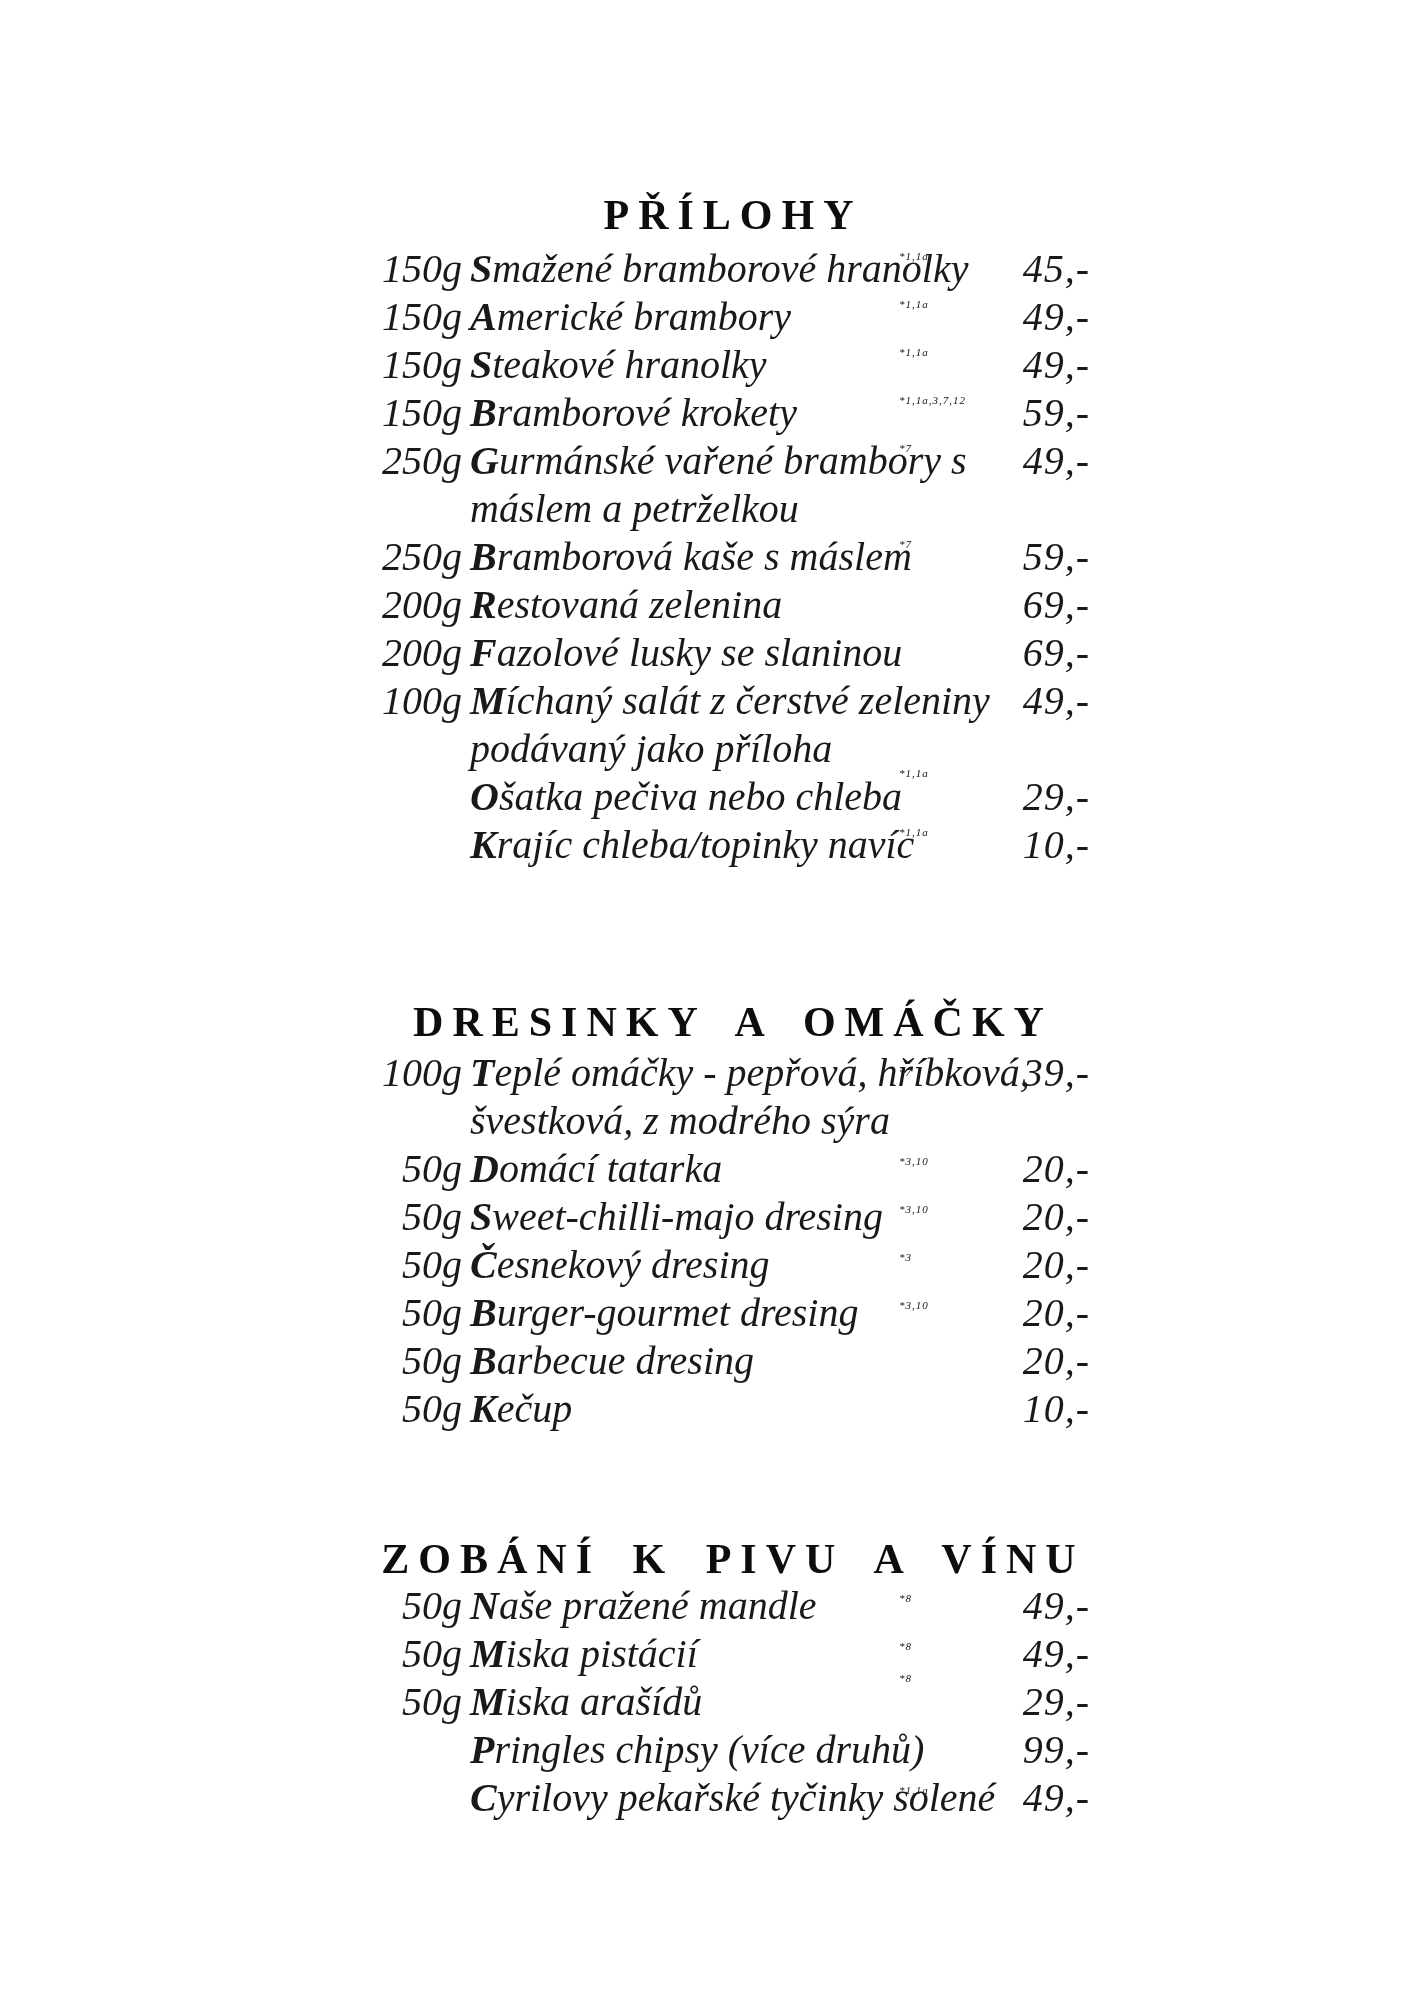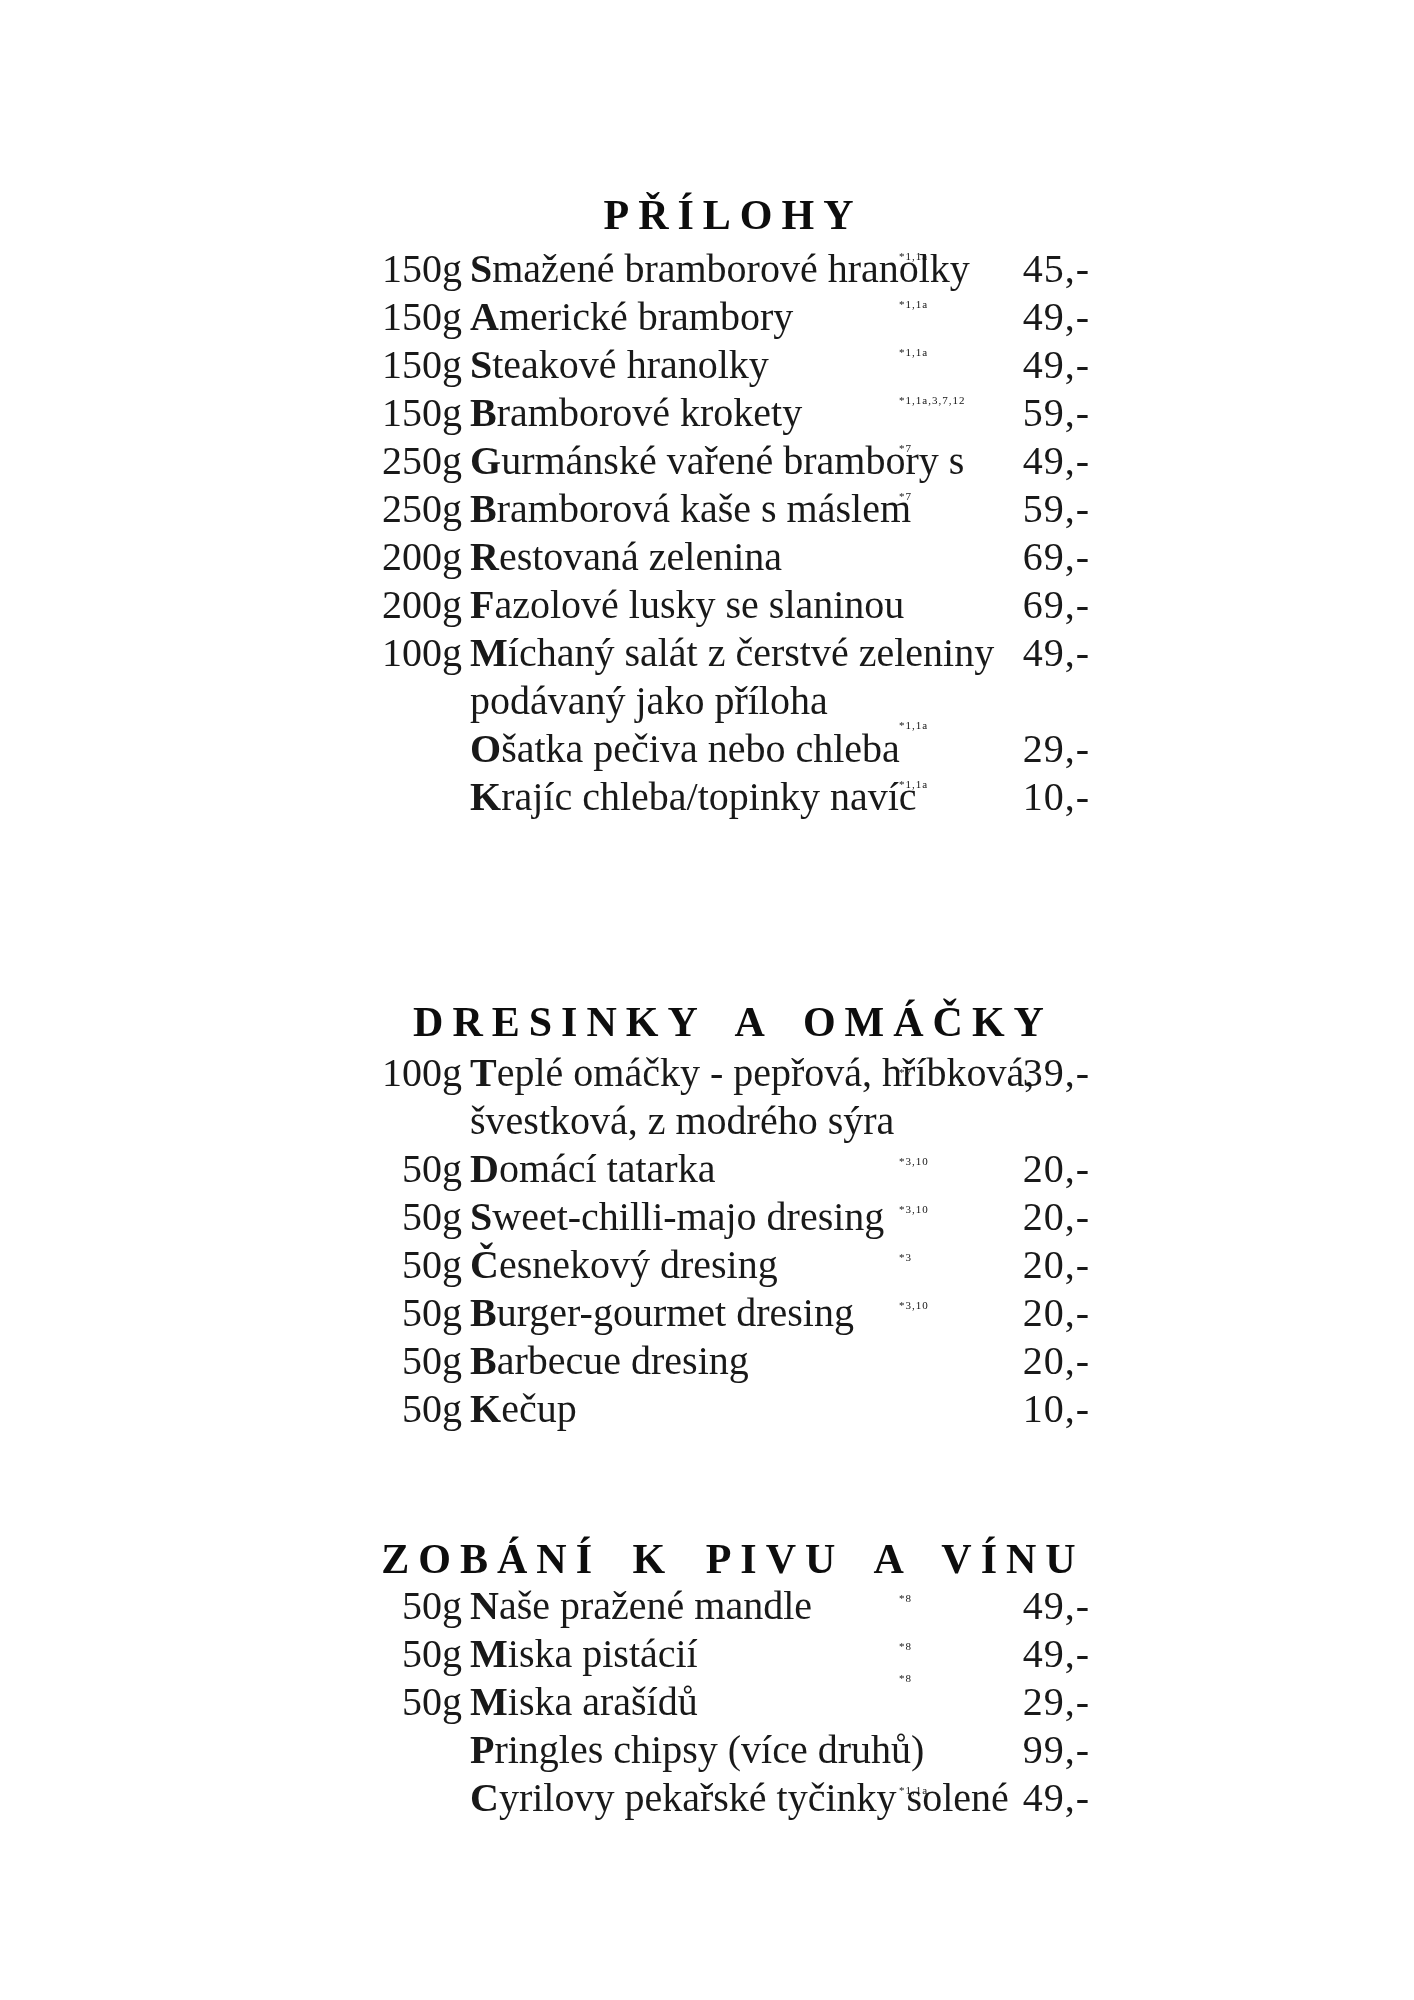--- a/index.html
+++ b/index.html
@@ -22,20 +22,21 @@
     word-spacing:12px;
     color:#0d0d0d;
     white-space:nowrap;
   }
   .rows{position:absolute;left:360px;width:746px;}
   .row{
     display:flex;
     align-items:center;
     height:48px;
     line-height:48px;
+    font-style:italic;
     font-size:40px;
     white-space:nowrap;
   }
   .c-w{width:102px;text-align:right;flex:0 0 auto;}
   .c-n{width:429px;margin-left:8px;flex:0 0 auto;overflow:visible;}
   .c-n b{font-weight:700;}
   .c-a{
     width:105px;flex:0 0 auto;
     font-size:11px;
     letter-spacing:1px;
@@ -79,20 +80,26 @@
       <span class="c-a" data-pos="high">*1,1a,3,7,12</span>
       <span class="c-p">59,-</span>
     </div>
   <div class="row">
       <span class="c-w">250g</span>
       <span class="c-n"><b>G</b><span>urmánské vařené brambory s</span></span>
       <span class="c-a" data-pos="high">*7</span>
       <span class="c-p">49,-</span>
     </div>
   <div class="row">
+      <span class="c-w"></span>
+      <span class="c-n"><span>máslem a petrželkou</span></span>
+      <span class="c-a"></span>
+      <span class="c-p"></span>
+    </div>
+  <div class="row">
       <span class="c-w">250g</span>
       <span class="c-n"><b>B</b><span>ramborová kaše s máslem</span></span>
       <span class="c-a" data-pos="high">*7</span>
       <span class="c-p">59,-</span>
     </div>
   <div class="row">
       <span class="c-w">200g</span>
       <span class="c-n"><b>R</b><span>estovaná zelenina</span></span>
       <span class="c-a"></span>
       <span class="c-p">69,-</span>

